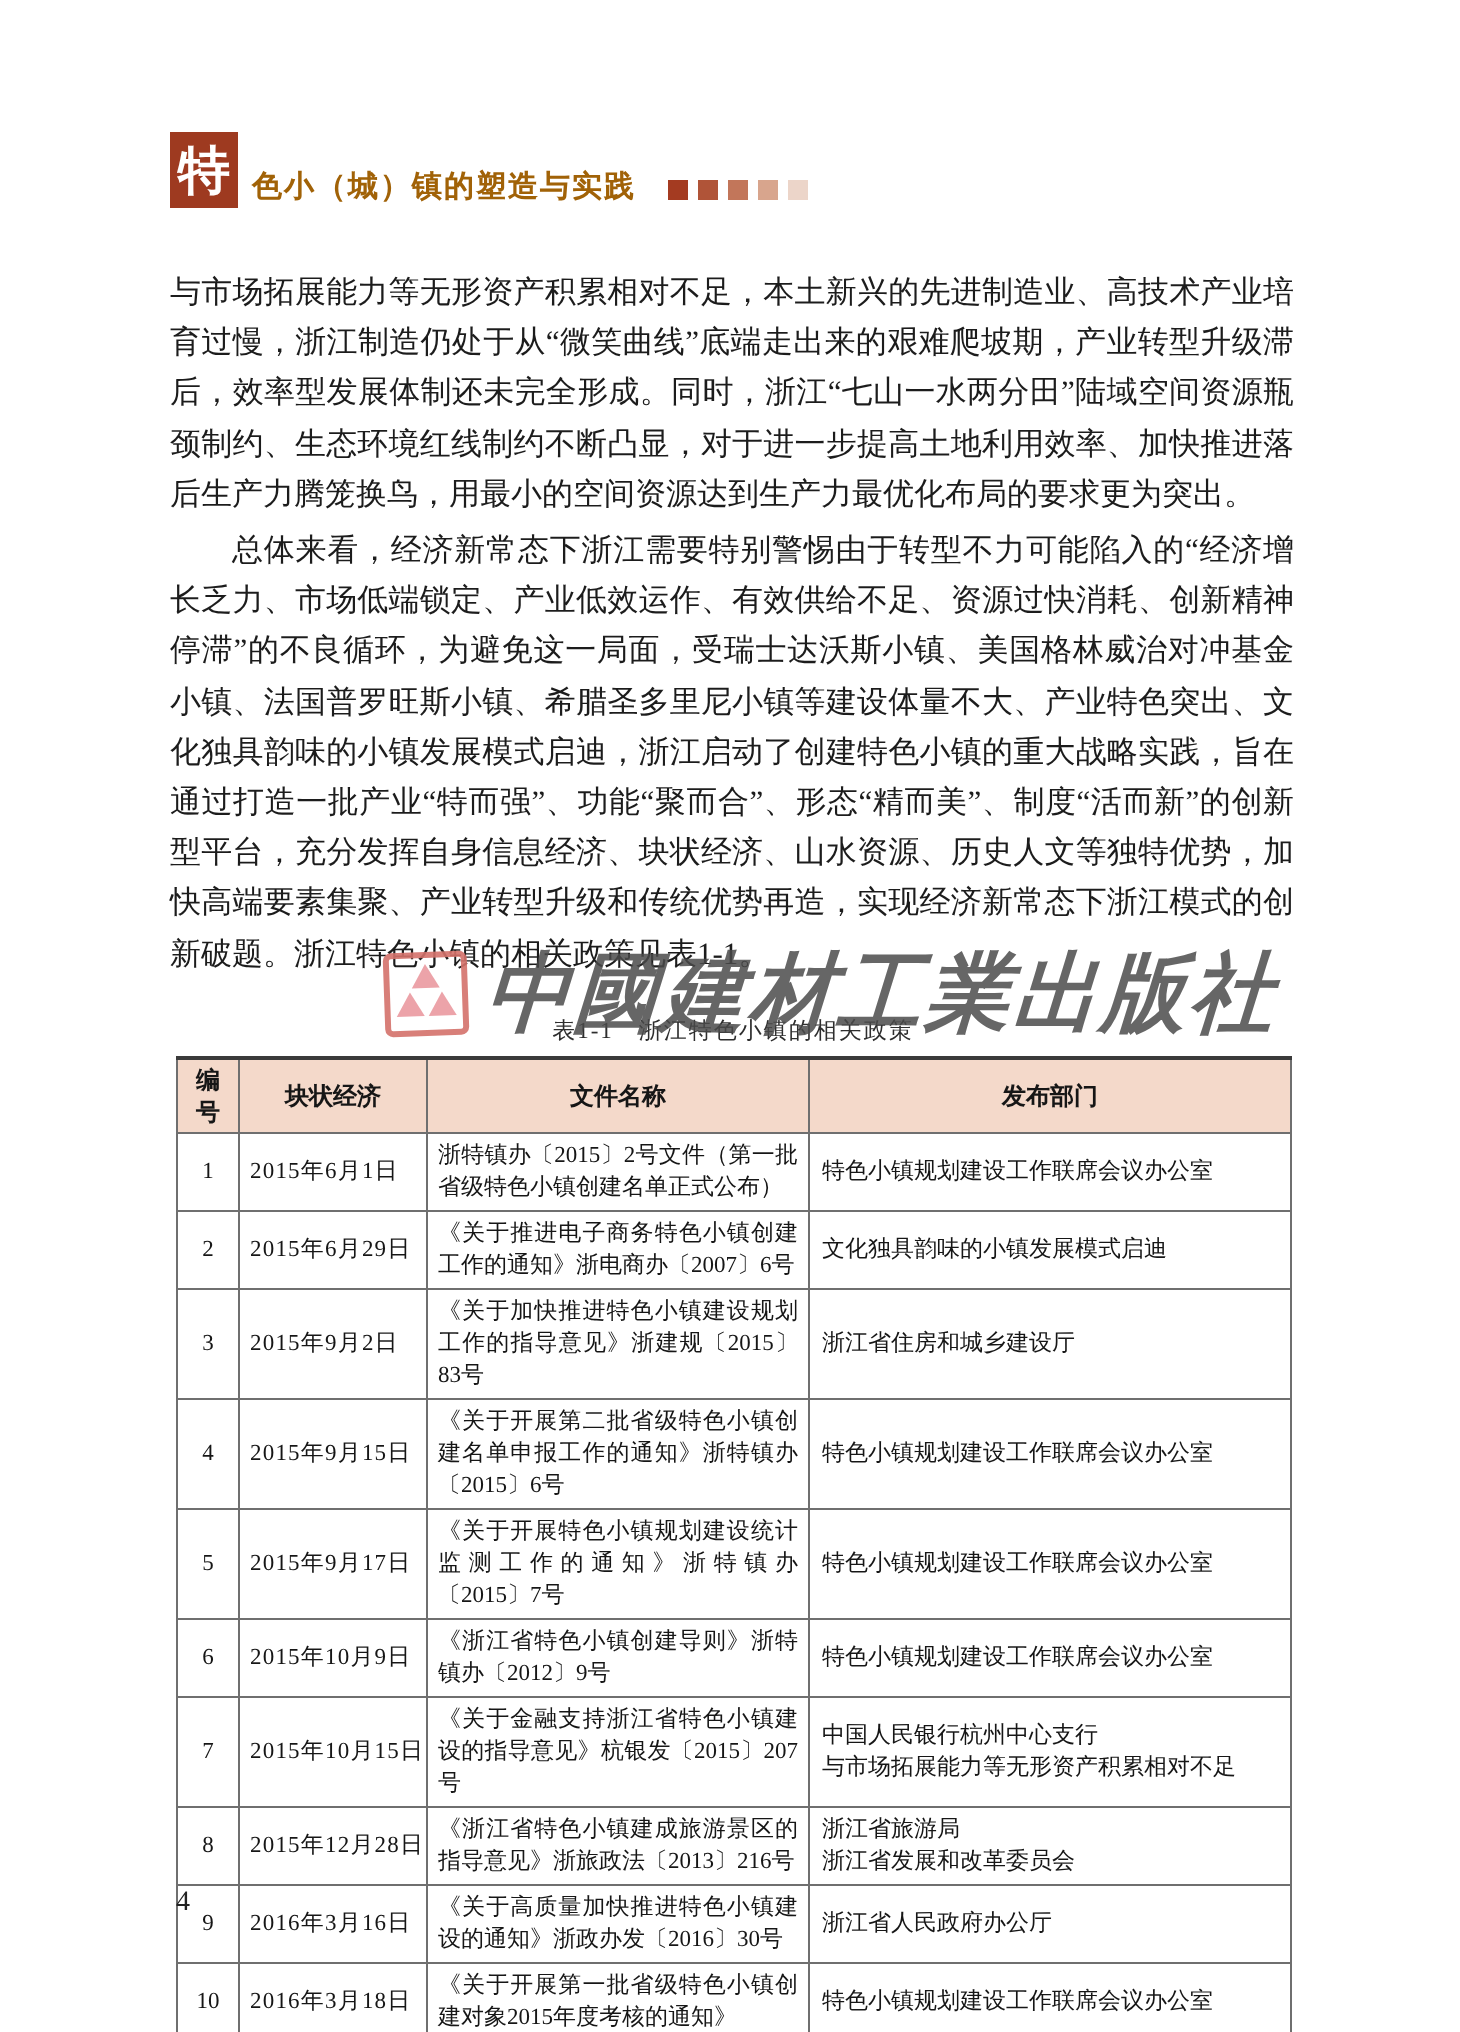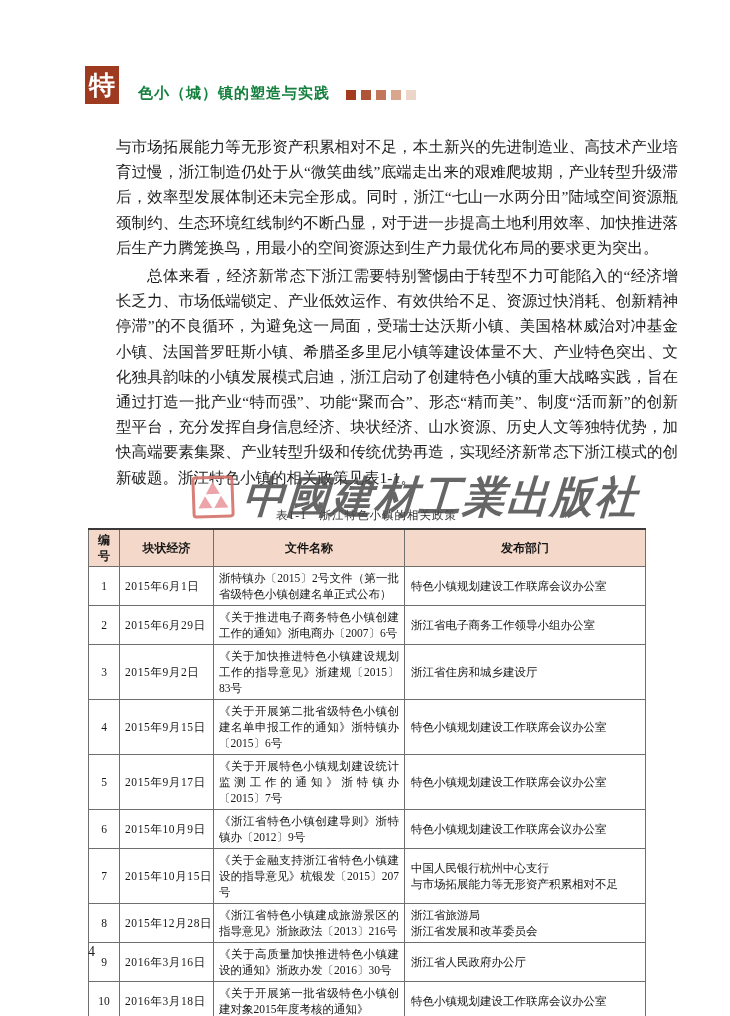--- a/index.html
+++ b/index.html
@@ -9,31 +9,31 @@
   }
 
   
   .header { position:absolute; left:85px; top:66px; display:flex; align-items:flex-end; }
   .logo-box {
     width:34px; height:38px; background:#9e3a20; color:#ffffff;
     display:flex; align-items:center; justify-content:center;
     font-size:26px; font-weight:bold; font-family:"DejaVu Serif",serif;
   }
   .header-title {
-    margin-left:19px; margin-bottom:1px; color:#15803d; font-weight:bold;
+    margin-left:7px; margin-bottom:1px; color:#a16207; font-weight:bold;
     font-size:15px; letter-spacing:1px;
     font-family:Liberation Sans, sans-serif;
   }
   .squares { display:flex; gap:5px; margin-left:16px; margin-bottom:4px; }
   .sq { width:10px; height:10px; background:#a43b21; }
 
   
   .content {
     position:absolute; left:85px; top:134px; width:562px;
-    font-size:15.5px; line-height:25.2px; text-align:justify; color:#1c1c1c;margin-left:31px;
+    font-size:15.5px; line-height:25.2px; text-align:justify; color:#1c1c1c;
   }
   .content p { margin:0; }
   .content p.indent { text-indent:2em; margin-top:3px; }
 
   
   .figure-area { position:absolute; left:88px; top:470px; width:557px; height:64px;text-decoration:underline; }
   .table-caption {
     position:absolute; left:0; right:0; top:38px; text-align:center;
     font-size:11.5px; color:#2e2e2e; letter-spacing:1px;
   }
@@ -139,21 +139,21 @@
       <tr>
         <td class="no">1</td>
         <td class="date">2015年6月1日</td>
         <td class="doc">浙特镇办〔2015〕2号文件（第一批省级特色小镇创建名单正式公布）</td>
         <td class="dept">特色小镇规划建设工作联席会议办公室</td>
       </tr>
       <tr>
         <td class="no">2</td>
         <td class="date">2015年6月29日</td>
         <td class="doc">《关于推进电子商务特色小镇创建工作的通知》浙电商办〔2007〕6号</td>
-        <td class="dept">浙江省电子商务工作领导小组办公室</td>
+        <td class="dept">文化独具韵味的小镇发展模式启迪</td>
       </tr>
       <tr>
         <td class="no">3</td>
         <td class="date">2015年9月2日</td>
         <td class="doc">《关于加快推进特色小镇建设规划工作的指导意见》浙建规〔2015〕83号</td>
         <td class="dept">浙江省住房和城乡建设厅</td>
       </tr>
       <tr>
         <td class="no">4</td>
         <td class="date">2015年9月15日</td>

